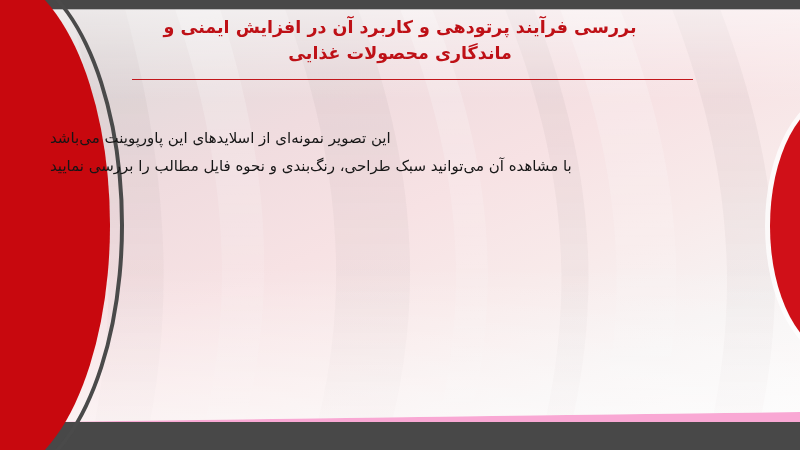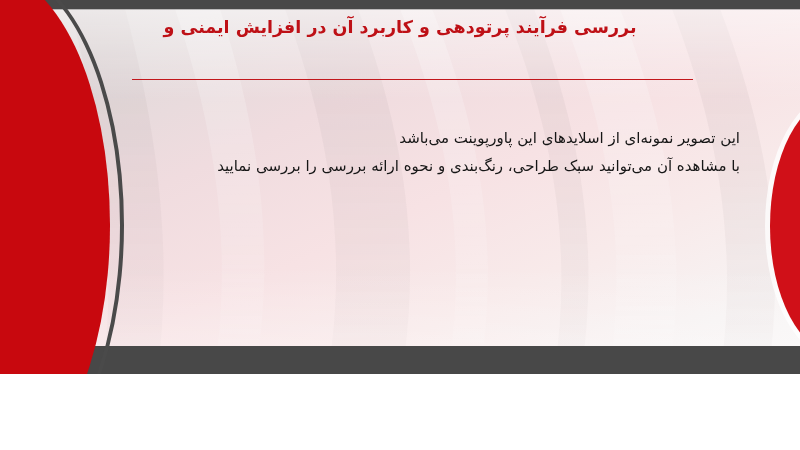--- a/index.html
+++ b/index.html
@@ -4,23 +4,23 @@
 <title>Slide</title>
 <style>
   html, body {
     margin: 0;
     padding: 0;
     background: #ffffff;
   }
   #slide {
     position: relative;
     width: 800px;
-    height: 374px;
+    height: 450px;
     overflow: hidden;
-    background: #fef9c3;
+    background: #f9a8d4;
     font-family: "DejaVu Sans", "Liberation Sans", sans-serif;
   }
 
   
   .band-top {
     position: absolute;
     left: 0; top: 0;
     width: 800px; height: 9px;
     background: #484848;
     z-index: 6;
@@ -145,21 +145,21 @@
     z-index: 10;
   }
 
   
   .body-block {
     position: absolute;
     right: 60px; top: 124px;
     width: 690px;
     z-index: 10;
     direction: rtl;
-    text-align: right;
+    text-align: left;
   }
   .body-line {
     color: #161616;
     font-size: 15px;
     line-height: 28px;
     white-space: nowrap;
     direction: rtl;
   }
 </style>
 </head>
@@ -196,21 +196,22 @@
   <div class="panel-edge"></div>
 
   <div class="ellipse-right-halo"></div>
   <div class="ellipse-right"></div>
 
   <div class="ellipse-left"></div>
   <div class="arc-left"></div>
 
   <div class="title-block">
     <div class="title-line">بررسی فرآیند پرتودهی و کاربرد آن در افزایش ایمنی و</div>
+    <div class="title-line">ماندگاری محصولات غذایی</div>
   </div>
   <div class="title-rule"></div>
 
   <div class="body-block">
     <div class="body-line">این تصویر نمونه‌ای از اسلایدهای این پاورپوینت می‌باشد</div>
-    <div class="body-line">با مشاهده آن می‌توانید سبک طراحی، رنگ‌بندی و نحوه ارائه بررسی را بررسی نمایید</div>
+    <div class="body-line">با مشاهده آن می‌توانید سبک طراحی، رنگ‌بندی و نحوه فایل مطالب را بررسی نمایید</div>
   </div>
 
 </div>
 
 </body></html>

